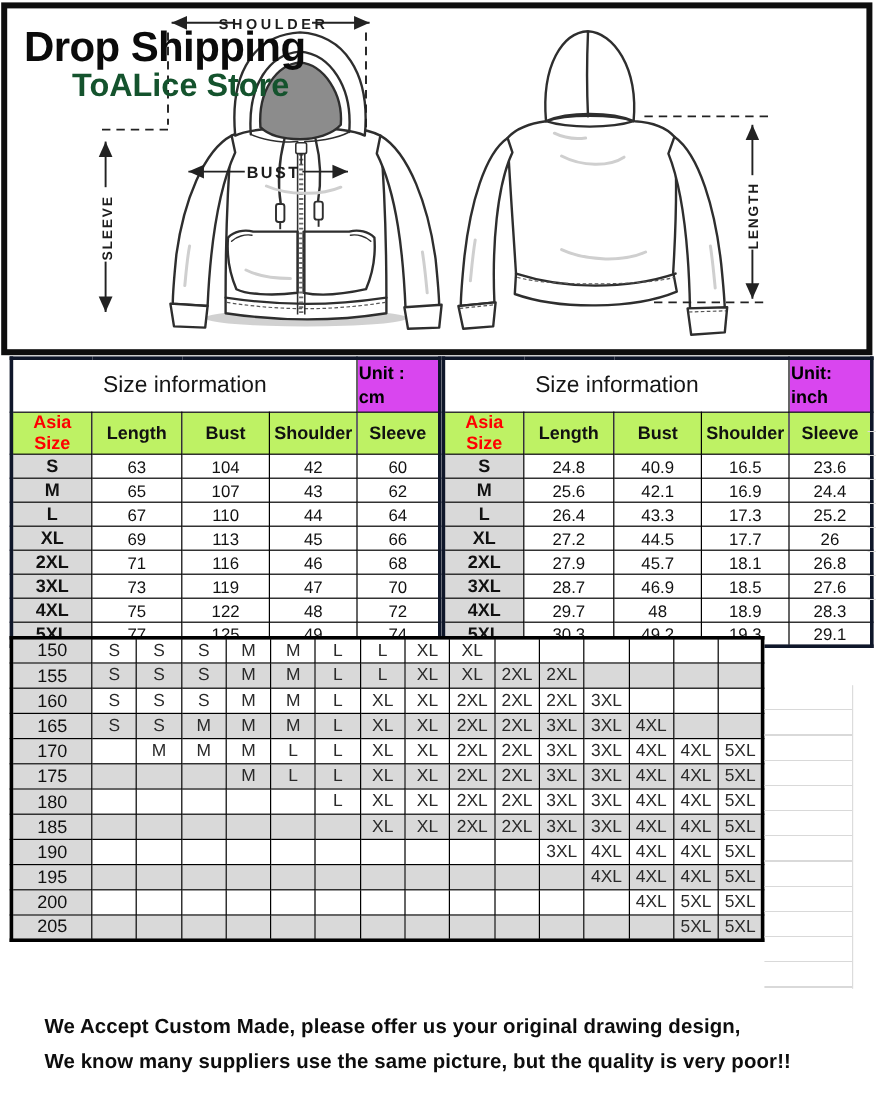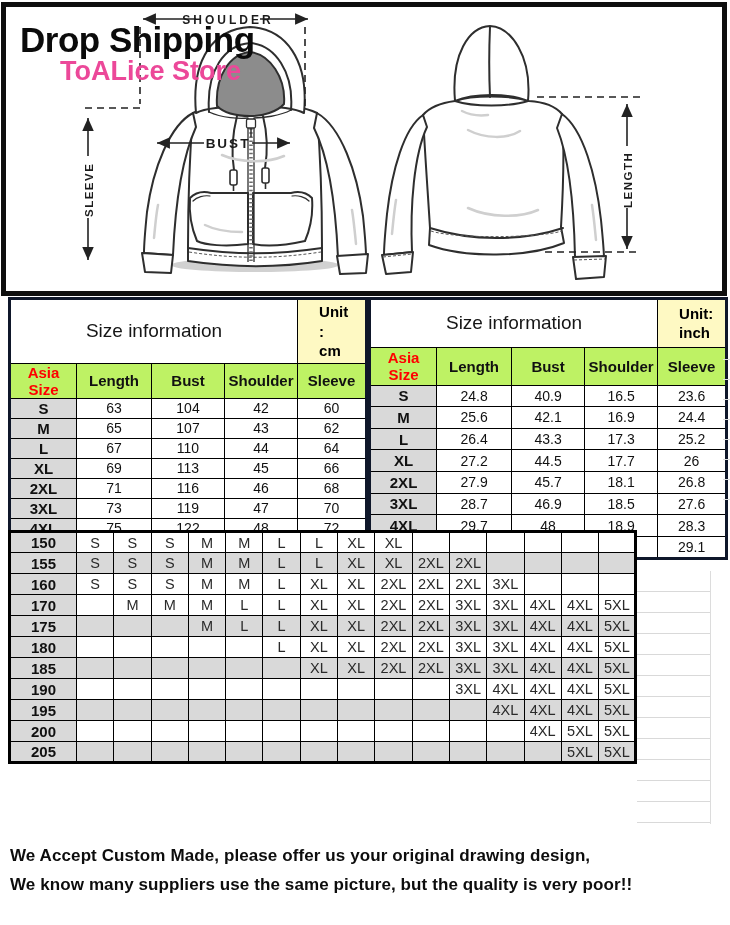--- a/index.html
+++ b/index.html
@@ -13,62 +13,62 @@
     position:absolute; left:1px; top:2px; width:726px; height:294px;
     border:5px solid #0e0e0e; background:#fff;
   }
   .diagram-svg { position:absolute; left:0; top:0; width:730px; height:297px; }
   .brand-title {
     position:absolute; left:20px; top:20px; font-size:35px; font-weight:700;
     letter-spacing:-0.5px; color:#0b0b0b; z-index:3; white-space:nowrap;
   }
   .brand-subtitle {
     position:absolute; left:60px; top:56px; font-size:27px; font-weight:600;
-    color:#ec4899; z-index:3; white-space:nowrap;
+    color:#14532d; z-index:3; white-space:nowrap;
   }
   
   .tables-wrap { position:absolute; left:8px; top:297px; width:714px; display:flex; }
   table.size-table {
     border-collapse:collapse; table-layout:fixed; width:357px;
     border:3px solid #0f172a; background:#fff;
   }
   table.size-table td, table.size-table th { border:1px solid #000; overflow:hidden; }
   .st-title { height:43px; text-align:center; font-size:19px; font-weight:400; color:#161616; }
   .st-unit {
-    background:#fef9c3; font-weight:700; font-size:15px; line-height:1.3;
-    text-align:left; padding:2px 21px; color:#000;
+    background:#d946ef; font-weight:700; font-size:15px; line-height:1.3;
+    text-align:left; padding:2px 1px; color:#000;
   }
   .st-head { background:#bef264; font-weight:700; font-size:15px; height:21px; text-align:center; }
   .st-head.asia { color:#ff0000; }
   .st-size { background:#d9d9d9; font-weight:700; font-size:15px; height:20px; text-align:center; }
   .st-val { font-size:14px; text-align:center; font-weight:400; color:#111; }
   
   table.matrix {
     position:absolute; left:8px; top:530px; border-collapse:collapse; table-layout:fixed;
     width:627px; border:3px solid #000; background:#fff;
   }
   table.matrix td, table.matrix th { border:1px solid #000; text-align:center; overflow:hidden; }
   .mx-corner { background:#d9d9d9; font-weight:700; font-size:15px; line-height:1.15; height:38px; }
   .mx-weight { background:#d9d9d9; font-weight:700; font-size:15px; }
-  .mx-height { background:#d9d9d9; font-weight:700; font-size:15px; height:21px; }
+  .mx-height { background:#d9d9d9; font-weight:400; font-size:15px; height:21px; }
   .mx-cell { font-size:14.5px; font-weight:400; color:#2a2a2a; background:#fff; }
   tr.g .mx-cell { background:#d9d9d9; }
   
   .ghost-grid {
     position:absolute; left:637px; top:571px; width:74px; height:253px;
     background:repeating-linear-gradient(to bottom, transparent 0 20px, #d9d9d9 20px 21px);
     border-right:1px solid #dcdcdc;
   }
   .ghost-grid2 {
     position:absolute; left:723px; top:340px; width:7px; height:178px;
     background:repeating-linear-gradient(to bottom, transparent 0 19px, #dcdcdc 19px 20px);
   }
   
   .footer { position:absolute; left:10px; top:841px; width:715px; }
-  .footer p { font-size:17px; font-weight:700; color:#0d0d0d; line-height:29px; letter-spacing:0.1px; }
+  .footer p { font-size:17px; font-weight:700; color:#0d0d0d; line-height:29px; letter-spacing:0.1px;margin-left:27px; }
   
   .ln { stroke:#2e2e2e; stroke-width:2; fill:none; stroke-linecap:round; stroke-linejoin:round; }
   .fw { stroke:#2e2e2e; stroke-width:2; fill:#ffffff; stroke-linejoin:round; }
   .shade { stroke:#cfcfcf; stroke-width:2.5; fill:none; stroke-linecap:round; }
   .ann { stroke:#222; stroke-width:1.6; fill:none; }
   .dash { stroke-dasharray:7,5; }
   .stitch { stroke:#555; stroke-width:1; fill:none; stroke-dasharray:3,2; }
   .ann-text { font-family:"Liberation Sans",sans-serif; font-size:12px; font-weight:600; fill:#1c1c1c; letter-spacing:3px; }
 </style>
 </head>
@@ -407,20 +407,38 @@
           <td class="mx-cell">XL</td>
           <td class="mx-cell">XL</td>
           <td class="mx-cell">2XL</td>
           <td class="mx-cell">2XL</td>
           <td class="mx-cell">2XL</td>
           <td class="mx-cell">3XL</td>
           <td class="mx-cell"></td>
           <td class="mx-cell"></td>
           <td class="mx-cell"></td>
         </tr>
+        <tr class="g">
+          <th class="mx-height">165</th>
+          <td class="mx-cell">S</td>
+          <td class="mx-cell">S</td>
+          <td class="mx-cell">M</td>
+          <td class="mx-cell">M</td>
+          <td class="mx-cell">M</td>
+          <td class="mx-cell">L</td>
+          <td class="mx-cell">XL</td>
+          <td class="mx-cell">XL</td>
+          <td class="mx-cell">2XL</td>
+          <td class="mx-cell">2XL</td>
+          <td class="mx-cell">3XL</td>
+          <td class="mx-cell">3XL</td>
+          <td class="mx-cell">4XL</td>
+          <td class="mx-cell"></td>
+          <td class="mx-cell"></td>
+        </tr>
         <tr>
           <th class="mx-height">170</th>
           <td class="mx-cell"></td>
           <td class="mx-cell">M</td>
           <td class="mx-cell">M</td>
           <td class="mx-cell">M</td>
           <td class="mx-cell">L</td>
           <td class="mx-cell">L</td>
           <td class="mx-cell">XL</td>
           <td class="mx-cell">XL</td>

